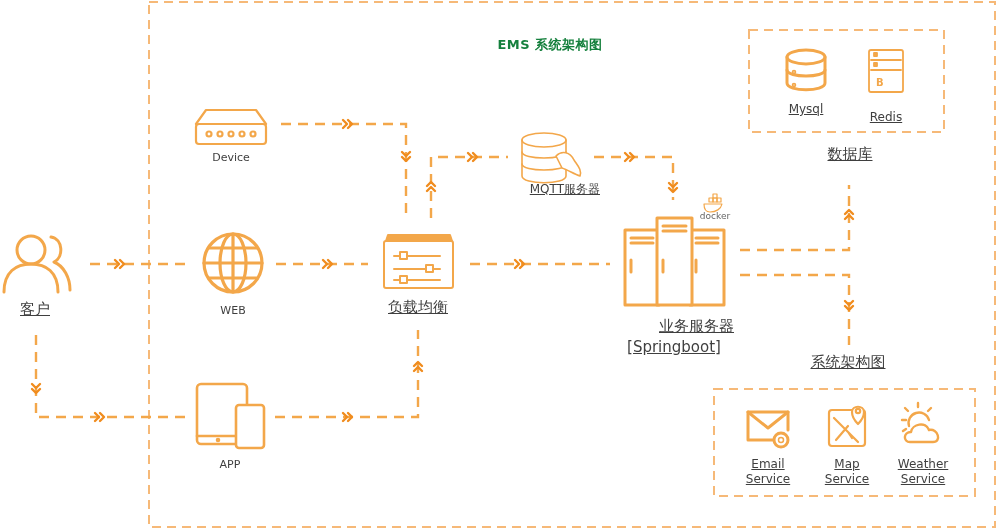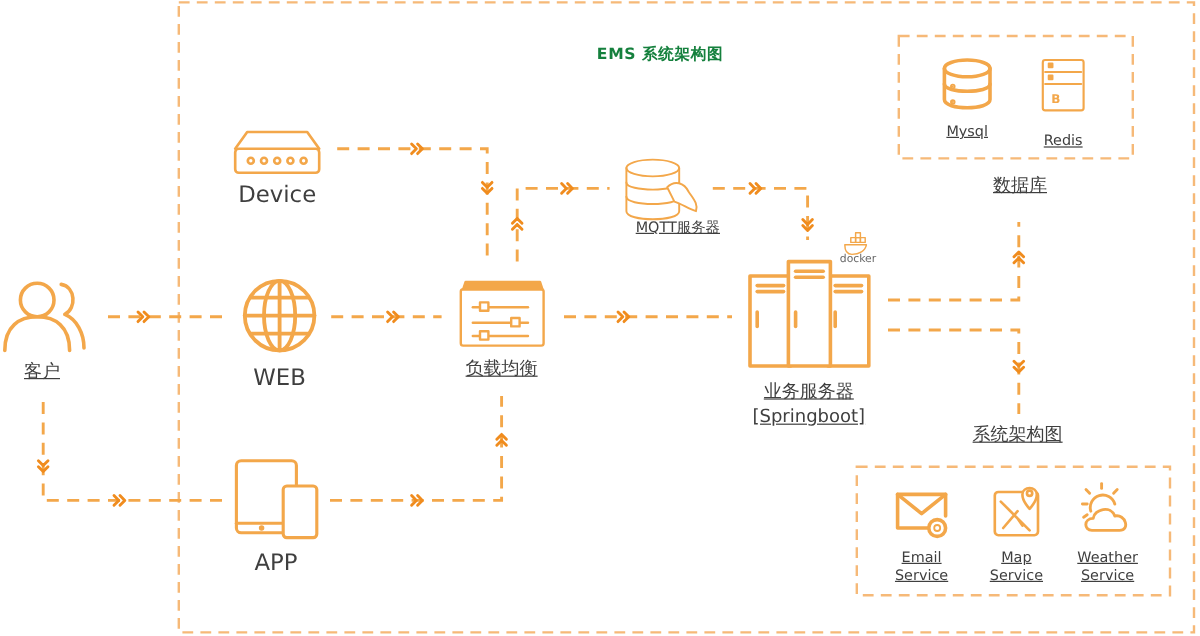--- a/index.html
+++ b/index.html
@@ -3,21 +3,21 @@
 <meta charset="utf-8">
 <style>
   html, body { margin:0; padding:0; background:#ffffff; }
   body { width:1000px; height:530px; position:relative; overflow:hidden;
          font-family:"DejaVu Sans","Liberation Sans",sans-serif; color:#3a3a3a; }
   #diagram { position:absolute; left:0; top:0; }
   .lbl { position:absolute; text-align:center; white-space:nowrap; color:#3f3f3f; }
   .title { font-size:13px; font-weight:bold; color:#15803d; letter-spacing:0.5px; }
   .l15 { font-size:15px;text-decoration:underline; }
   .l12 { font-size:12px; line-height:15px;text-decoration:underline; }
-  .l13 { font-size:19px; }
+  .l13 { font-size:11px; }
   .l9 { font-size:9px; color:#666; }
 </style>
 </head>
 <body>
 
 <svg id="diagram" width="1000" height="530" viewBox="0 0 1000 530">
   <defs>
     <g id="chev-r">
         <path d="M-5,-4 L-1,0 L-5,4 M0,-4 L4,0 L0,4" fill="none" stroke="#F08C1E" stroke-width="2.4" stroke-linecap="round" stroke-linejoin="round"></path>
       </g>
@@ -184,21 +184,21 @@
 
 <div class="lbl title" style="left:435px; top:36px; width:230px;">EMS 系统架构图</div>
 
 <div class="lbl l15" style="left:5px; top:300px; width:60px;">客户</div>
 <div class="lbl l13" style="left:191px; top:151px; width:80px;">Device</div>
 <div class="lbl l13" style="left:193px; top:304px; width:80px;">WEB</div>
 <div class="lbl l13" style="left:190px; top:458px; width:80px;">APP</div>
 <div class="lbl l15" style="left:368px; top:298px; width:100px;">负载均衡</div>
 <div class="lbl l12" style="left:500px; top:182px; width:100px;text-align:right;">MQTT服务器</div>
 <div class="lbl l9" style="left:695px; top:211px; width:40px;">docker</div>
-<div class="lbl l15" style="left:614px; top:317px; width:120px;">业务服务器</div>
+<div class="lbl l15" style="left:614px; top:317px; width:120px;text-align:right;">业务服务器</div>
 <div class="lbl l15" style="left:614px; top:338px; width:120px;">[Springboot]</div>
 
 <div class="lbl l12" style="left:776px; top:102px; width:60px;">Mysql</div>
 <div class="lbl l12" style="left:856px; top:110px; width:60px;">Redis</div>
 <div class="lbl l15" style="left:800px; top:145px; width:100px;">数据库</div>
 
 <div class="lbl l15" style="left:788px; top:353px; width:120px;">系统架构图</div>
 <div class="lbl l12" style="left:733px; top:457px; width:70px;">
   <div>Email</div>
   <div>Service</div>

